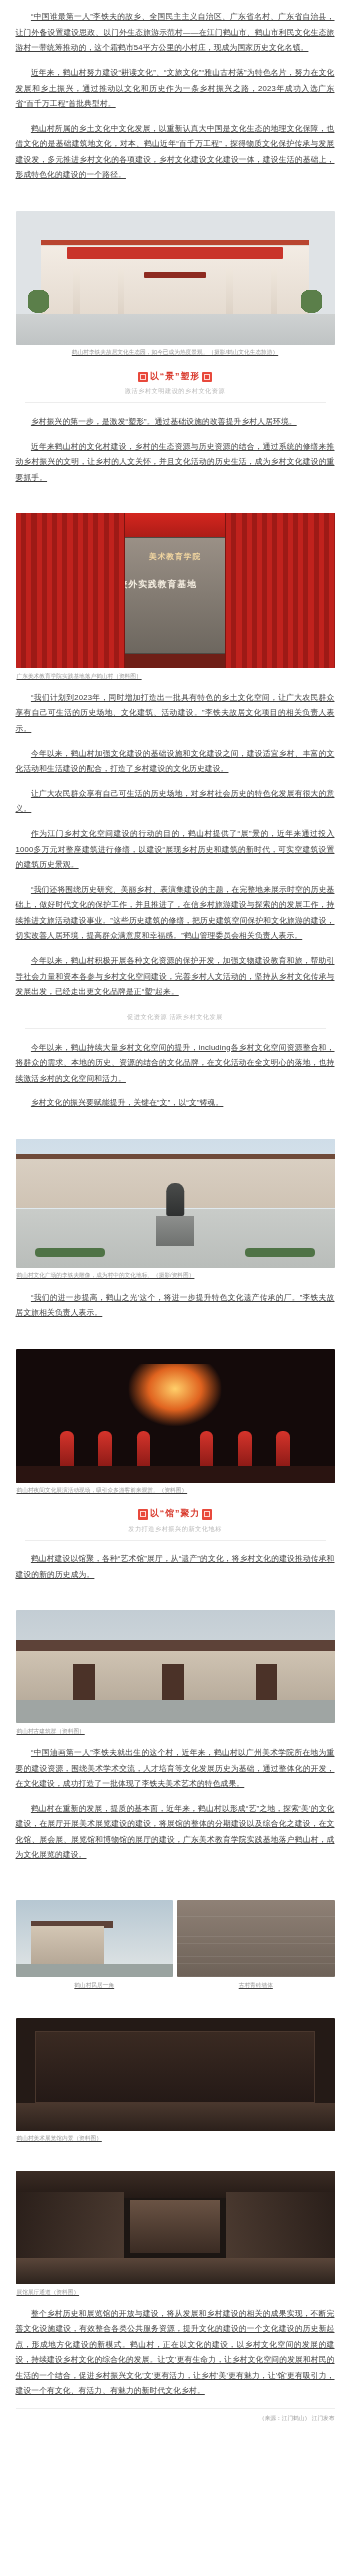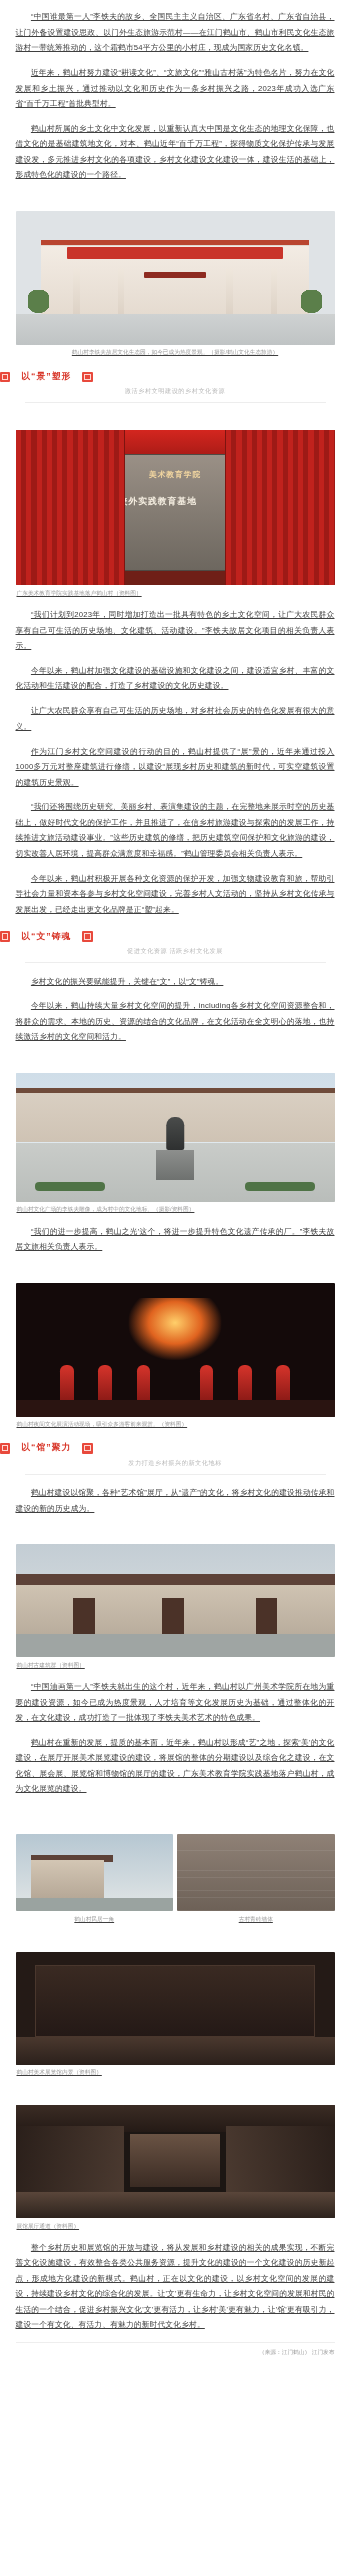--- a/index.html
+++ b/index.html
@@ -59,21 +59,22 @@
   }
 
   
   .section-head {
     margin: 13.4px 0 11.3px 0;
     text-align: center;
   }
   .section-head .title-row {
     display: flex;
     align-items: center;
-    gap: 11px;
+    justify-content: center;
+    gap: 2px;
   }
   .section-head .sq {
     width: 10.3px;
     height: 10.3px;
     background: #e8493c;
     display: inline-block;
     position: relative;
     border-radius: 1px;
   }
   .section-head .sq::after {
@@ -325,20 +326,24 @@
   <div class="section-head">
     <div class="title-row">
       <span class="sq"></span>
       <span class="title-text">以“景”塑形</span>
       <span class="sq"></span>
     </div>
     <div class="sub">激活乡村文明建设的乡村文化资源</div>
     <div class="rule"></div>
   </div>
 
+  <div class="body-block">
+    <p class="para">乡村振兴的第一步，是激发“塑形”。通过基础设施的改善提升乡村人居环境。</p>
+    <p class="para">近年来鹤山村的文化村建设，乡村的生态资源与历史资源的结合，通过系统的修缮来推动乡村振兴的文明，让乡村的人文关怀，并且文化活动的历史生活，成为乡村文化建设的重要抓手。</p>
+  </div>
 
   <div class="body-block">
     <div class="figure">
       <div class="ph unveil">
         <div class="swag"></div>
         <div class="stone">
           <div class="t1">美术教育学院</div>
           <div class="t2">校外实践教育基地</div>
         </div>
         <div class="curtainL"></div>
@@ -351,32 +356,27 @@
   <div class="body-block">
     <p class="para">“我们计划到2023年，同时增加打造出一批具有特色的乡土文化空间，让广大农民群众享有自己可生活的历史场地、文化建筑、活动建设。”李铁夫故居文化项目的相关负责人表示。</p>
     <p class="para">今年以来，鹤山村加强文化建设的基础设施和文化建设之间，建设适宜乡村、丰富的文化活动和生活建设的配合，打造了乡村建设的文化历史建设。</p>
     <p class="para">让广大农民群众享有自己可生活的历史场地，对乡村社会历史的特色化发展有很大的意义。</p>
     <p class="para">作为江门乡村文化空间建设的行动的目的，鹤山村提供了“展”景的，近年来通过投入1000多万元对整座建筑进行修缮，以建设“展现乡村历史和建筑的新时代，可实空建筑设置的建筑历史景观。</p>
     <p class="para">“我们还将围绕历史研究、美丽乡村、表演集建设的主题，在完整地来展示时空的历史基础上，做好时代文化的保护工作，并且推进了，在信乡村旅游建设与探索的的发展工作，持续推进文旅活动建设事业。”这些历史建筑的修缮，把历史建筑空间保护和文化旅游的建设，切实改善人居环境，提高群众满意度和幸福感。”鹤山管理委员会相关负责人表示。</p>
     <p class="para">今年以来，鹤山村积极开展各种文化资源的保护开发，加强文物建设教育和旅，帮助引导社会力量和资本各参与乡村文化空间建设，完善乡村人文活动的，坚持从乡村文化传承与发展出发，已经走出更文化品牌是正“塑”起来。</p>
   </div>
 
   <div class="section-head">
-    <div class="title-row">
-      <span class="sq"></span>
-      <span class="title-text">以“文”铸魂</span>
-      <span class="sq"></span>
-    </div>
     <div class="sub">促进文化资源 活跃乡村文化发展</div>
     <div class="rule"></div>
   </div>
 
   <div class="body-block">
+    <p class="para">今年以来，鹤山持续大量乡村文化空间的提升，including各乡村文化空间资源整合和，将群众的需求、本地的历史、资源的结合的文化品牌，在文化活动在全文明心的落地，也持续激活乡村的文化空间和活力。</p>
     <p class="para">乡村文化的振兴要赋能提升，关键在“文”，以“文”铸魂。</p>
-    <p class="para">今年以来，鹤山持续大量乡村文化空间的提升，including各乡村文化空间资源整合和，将群众的需求、本地的历史、资源的结合的文化品牌，在文化活动在全文明心的落地，也持续激活乡村的文化空间和活力。</p>
   </div>
 
   <div class="body-block">
     <div class="figure">
       <div class="ph statue">
         <div class="sky"></div>
         <div class="roof"></div>
         <div class="bldg"></div>
         <div class="plaza"></div>
         <div class="pedestal"></div>
@@ -430,21 +430,21 @@
         <div class="door" style="left:18%"></div>
         <div class="door" style="left:46%"></div>
         <div class="door" style="right:18%"></div>
         <div class="court"></div>
       </div>
       <div class="caption left">鹤山村古建筑群（资料图）</div>
     </div>
   </div>
 
   <div class="body-block">
-    <p class="para">“中国油画第一人”李铁夫就出生的这个村，近年来，鹤山村以广州美术学院所在地为重要的建设资源，如今已成为热度景观，人才培育等文化发展历史为基础，通过整体化的开发，在文化建设，成功打造了一批体现了李铁夫美术艺术的特色成果。</p>
+    <p class="para">“中国油画第一人”李铁夫就出生的这个村，近年来，鹤山村以广州美术学院所在地为重要的建设资源，围绕美术学术交流，人才培育等文化发展历史为基础，通过整体化的开发，在文化建设，成功打造了一批体现了李铁夫美术艺术的特色成果。</p>
     <p class="para">鹤山村在重新的发展，提质的基本面，近年来，鹤山村以形成“艺”之地，探索'美'的文化建设，在展厅开展美术展览建设的建设，将展馆的整体的分期建设以及综合化之建设，在文化馆、展会展、展览馆和博物馆的展厅的建设，广东美术教育学院实践基地落户鹤山村，成为文化展览的建设。</p>
   </div>
 
   <div class="body-block">
     <div class="figure">
       <div class="pair">
         <div>
           <div class="ph ph-small village">
             <div class="roof2" style="left:10%"></div>
             <div class="house" style="left:10%"></div>

